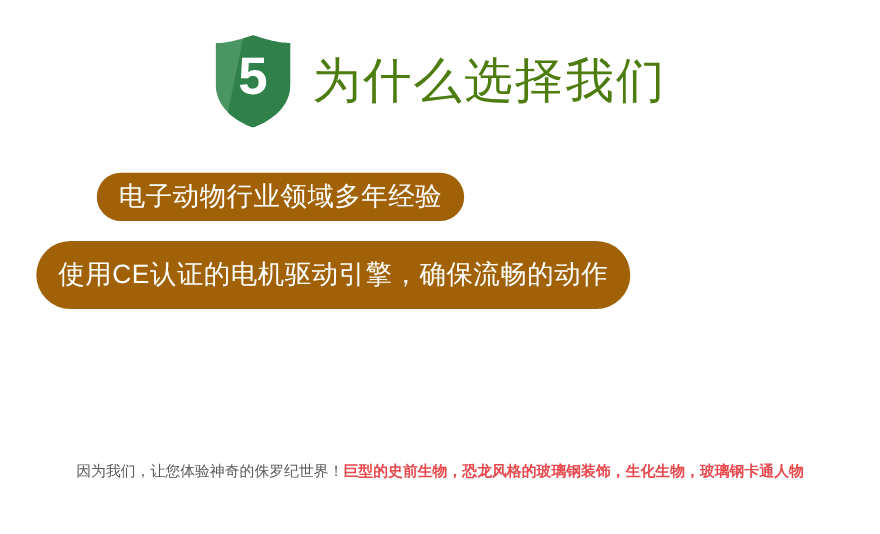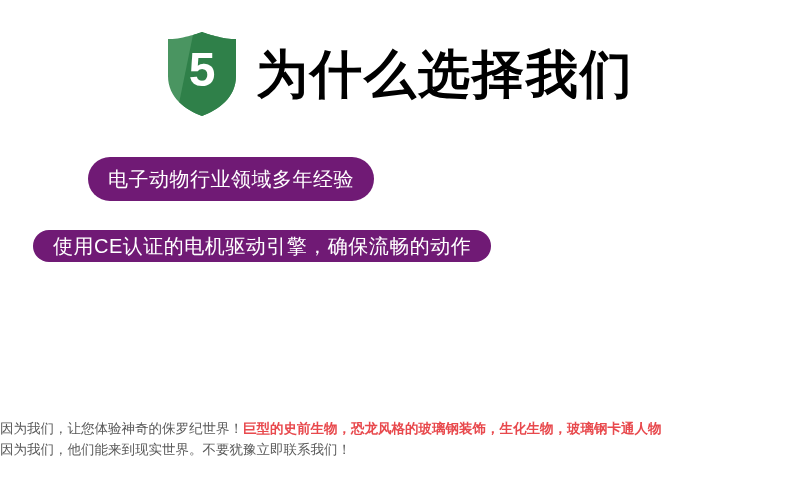--- a/index.html
+++ b/index.html
@@ -55,66 +55,66 @@
     justify-content: center;
     color: #ffffff;
     font-size: 48px;
     font-weight: bold;
     line-height: 1;
     padding-bottom: 8px;
     box-sizing: border-box;
     letter-spacing: 0;
   }
   .header-title {
-    color: #000000;
-    font-size: 52px;
+    color: #4d7c0f;
+    font-size: 44px;
     line-height: 1;
-    font-weight: bold;
+    font-weight: normal;
     letter-spacing: 2px;
     white-space: nowrap;
   }
 
   
   .badges {
     position: absolute;
     left: 0;
     top: 0;
     width: 800px;
     height: 485px;
     pointer-events: none;
   }
   .pill {
     position: absolute;
     display: flex;
     align-items: center;
     justify-content: center;
-    background: #701a75;
+    background: #a16207;
     color: #ffffff;
     border-radius: 999px;
-    font-size: 20px;
+    font-size: 24px;
     line-height: 1;
     white-space: nowrap;
     box-sizing: border-box;
     padding: 0 20px;
     pointer-events: auto;
     letter-spacing: 0.5px;
   }
   .pill-1 { left: 88px;  top: 157px; height: 44px; }
   .pill-2 { left: 395px; top: 157px; height: 44px; }
-  .pill-3 { left: 33px;  top: 230px; height: 32px; }
+  .pill-3 { left: 33px;  top: 219px; height: 62px; }
   .pill-4 { left: 385px; top: 293px; height: 46px; }
   .pill-5 { left: 55px;  top: 346px; height: 46px; }
 
   
   .footer {
     position: absolute;
     left: 0;
     top: 418px;
     width: 800px;
-    text-align: left;
+    text-align: center;
     font-size: 13.5px;
     line-height: 21px;
     color: #595959;
   }
   .footer .line {
     display: block;
     white-space: nowrap;
   }
   .highlight {
     color: #e8494d;
@@ -144,16 +144,15 @@
     <div class="header-title">为什么选择我们</div>
   </div>
 
   <div class="badges">
     <div class="pill pill-1">电子动物行业领域多年经验</div>
     <div class="pill pill-3">使用CE认证的电机驱动引擎，确保流畅的动作</div>
   </div>
 
   <div class="footer">
     <span class="line"><span>因为我们，让您体验神奇的侏罗纪世界！</span><span class="highlight">巨型的史前生物，恐龙风格的玻璃钢装饰，生化生物，玻璃钢卡通人物</span></span>
-    <span class="line">因为我们，他们能来到现实世界。不要犹豫立即联系我们！</span>
   </div>
 
 </div>
 
 </body></html>

